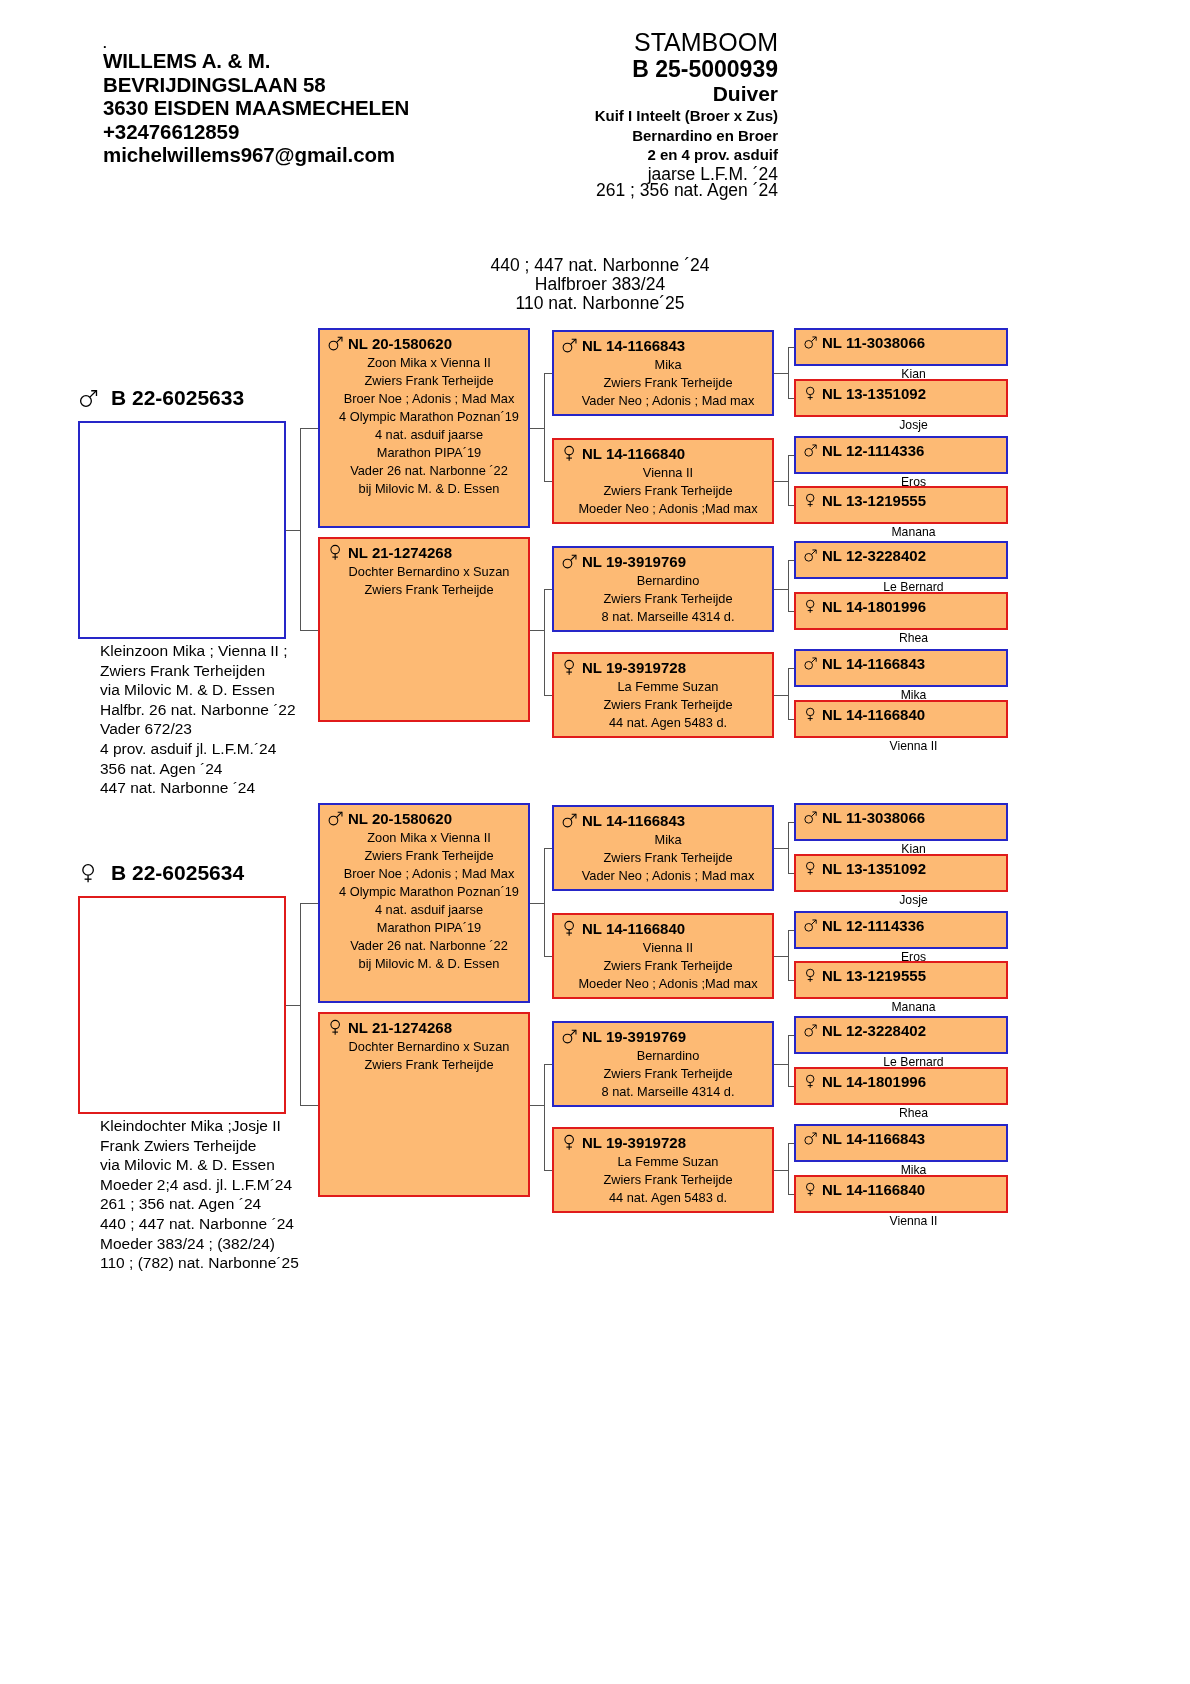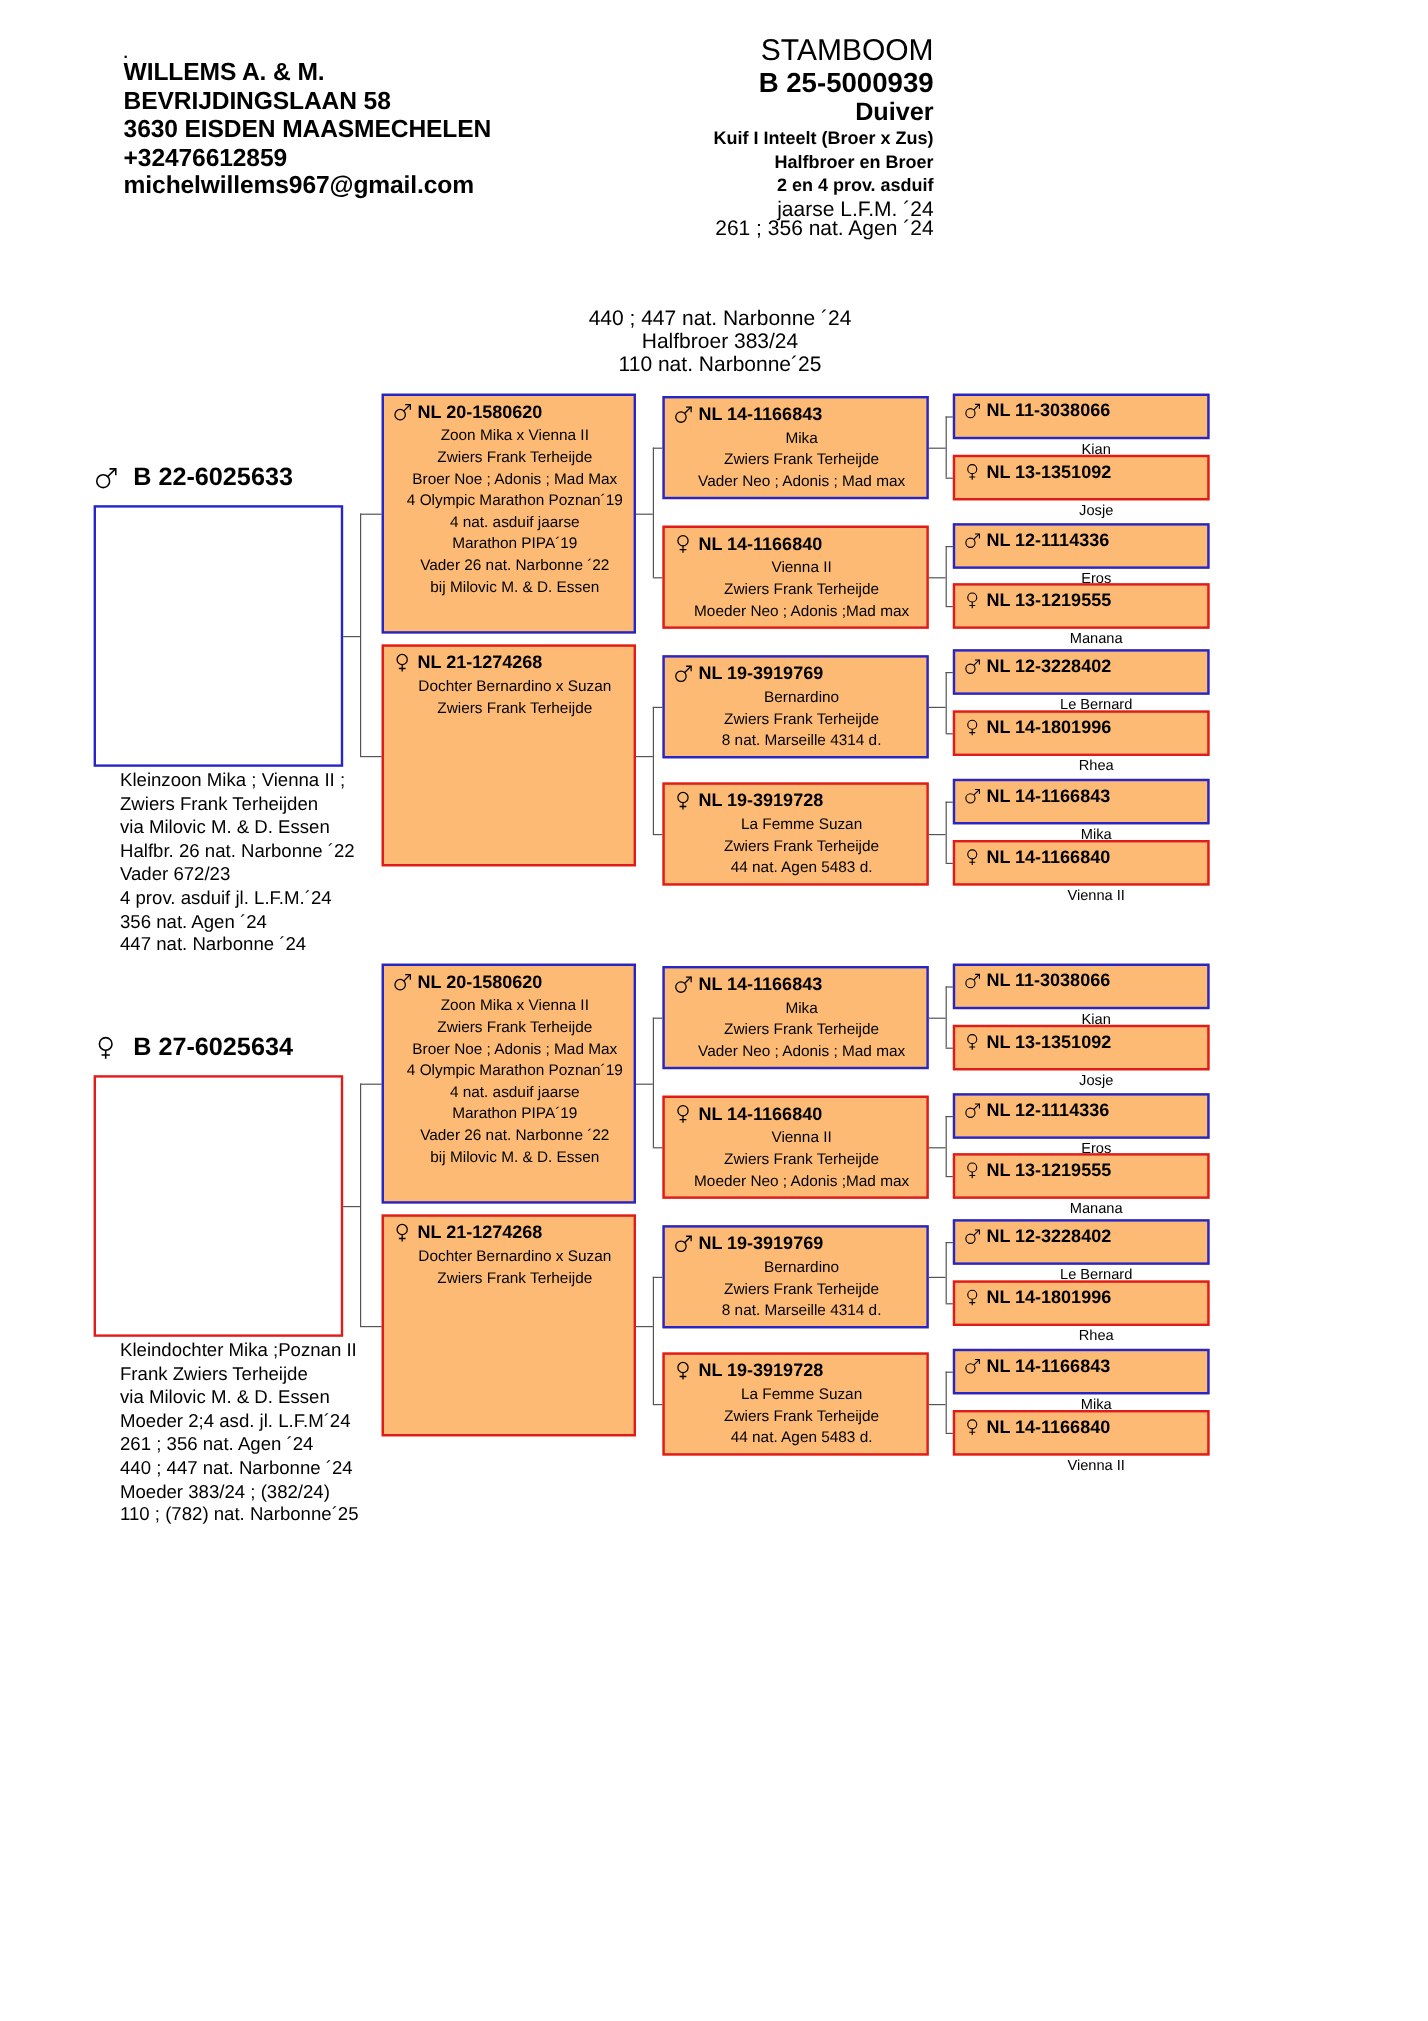--- a/index.html
+++ b/index.html
@@ -87,21 +87,21 @@
     <div>3630 EISDEN MAASMECHELEN</div>
     <div>+32476612859</div>
     <div>michelwillems967@gmail.com</div>
   </div>
 
   <div class="titleblock">
     <div class="t-stamboom">STAMBOOM</div>
     <div class="t-ring">B 25-5000939</div>
     <div class="t-sex">Duiver</div>
     <div class="t-sub">Kuif I Inteelt (Broer x Zus)</div>
-    <div class="t-sub">Halfbroer en Broer</div>
+    <div class="t-sub">Bernardino en Broer</div>
     <div class="t-sub">2 en 4 prov. asduif</div>
     <div class="t-sub2">jaarse L.F.M. ´24</div>
     <div class="t-sub2" style="margin-top:-3px">261 ; 356 nat. Agen ´24</div>
   </div>
 
   <div class="notes2">
     <div>440 ; 447 nat. Narbonne ´24</div>
     <div>Halfbroer 383/24</div>
     <div>110 nat. Narbonne´25</div>
   </div>
@@ -383,25 +383,25 @@
       <div class="ln-h" style="left: 788px; top: 668px; width: 6px;"></div>
       <div class="ln-h" style="left: 788px; top: 719px; width: 6px;"></div>
       <div class="subj-label" style="left: 78px; top: 861px;">
         <span class="sx" style="width: 21px; height: 21px; flex: 0 0 21px;">
           <svg width="21" height="21" viewBox="0 0 20 20">
             <circle cx="9.6" cy="6.6" r="5.0" fill="none" stroke="#000" stroke-width="1.25"></circle>
             <line x1="9.6" y1="11.6" x2="9.6" y2="18.4" stroke="#000" stroke-width="1.25"></line>
             <line x1="6.3" y1="15.4" x2="12.9" y2="15.4" stroke="#000" stroke-width="1.25"></line>
           </svg>
         </span>
-        <span>B 27-6025634</span>
+        <span>B 22-6025634</span>
       </div>
       <div class="bigbox hen" style="left: 78px; top: 896px; width: 208px; height: 218px;"></div>
       <div class="caption" style="left: 100px; top: 1116px;">
-        <div>Kleindochter Mika ;Poznan II</div>
+        <div>Kleindochter Mika ;Josje II</div>
         <div>Frank Zwiers Terheijde</div>
         <div>via Milovic M. &amp; D. Essen</div>
         <div>Moeder 2;4 asd. jl. L.F.M´24</div>
         <div>261 ; 356 nat. Agen ´24</div>
         <div>440 ; 447 nat. Narbonne ´24</div>
         <div>Moeder 383/24 ; (382/24)</div>
         <div>110 ; (782) nat. Narbonne´25</div>
       </div>
       <div class="bx" style="left: 318px; top: 803px; width: 212px; height: 200px;">
         <div class="row1">

